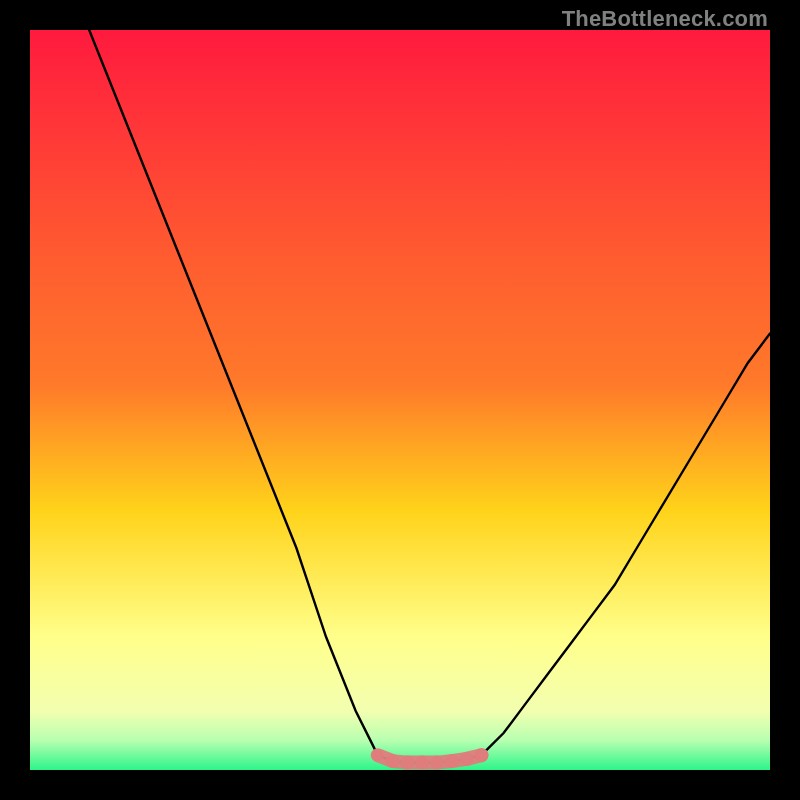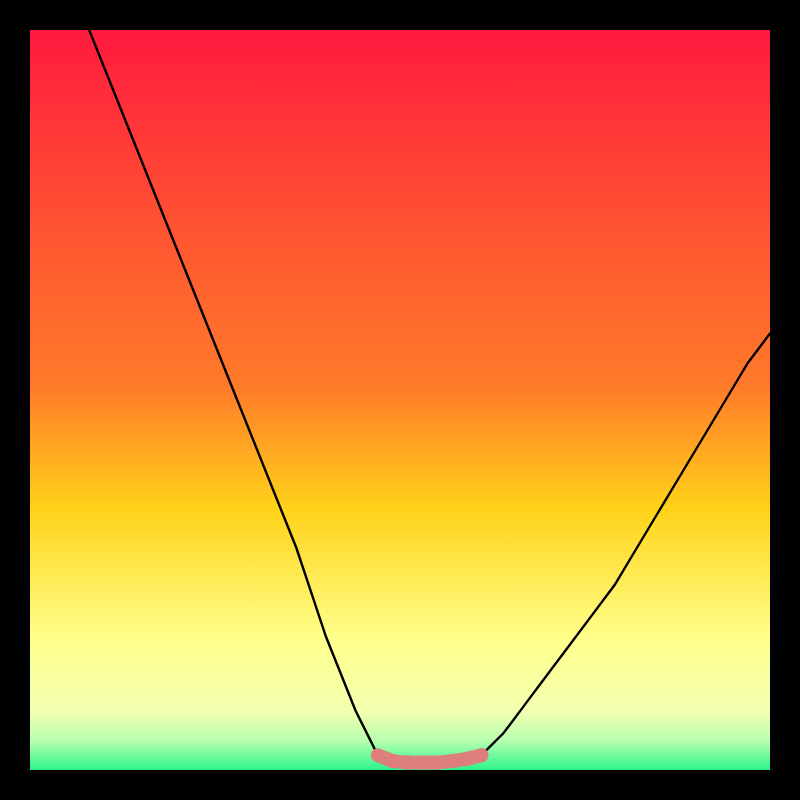--- a/index.html
+++ b/index.html
@@ -4,20 +4,21 @@
 <style>
   html,body{margin:0;padding:0;width:800px;height:800px;overflow:hidden;background:#000;font-family:Arial,Helvetica,sans-serif}
   .frame{position:absolute;left:0;top:0;width:800px;height:800px;background:#000}
   .plot{position:absolute;left:30px;top:30px;width:740px;height:740px;overflow:hidden}
   .watermark{position:absolute;top:6px;right:32px;color:#808080;font-size:22px;font-weight:600;letter-spacing:.2px;font-family:Arial,Helvetica,sans-serif}
 </style>
 </head>
 <body>
 
 <div class="frame">
+  <div class="watermark">TheBottleneck.com</div>
   <div class="plot">
     <svg id="svg" width="740" height="740" viewBox="0 0 740 740">
         <defs>
           <linearGradient id="bg-grad" x1="0" y1="0" x2="0" y2="1">
             <stop offset="0%" stop-color="#ff1a3e"></stop>
             <stop offset="30%" stop-color="#ff5a30"></stop>
             <stop offset="48%" stop-color="#ff7a2a"></stop>
             <stop offset="65%" stop-color="#ffd31a"></stop>
             <stop offset="82%" stop-color="#ffff8a"></stop>
             <stop offset="92%" stop-color="#f3ffb0"></stop>

